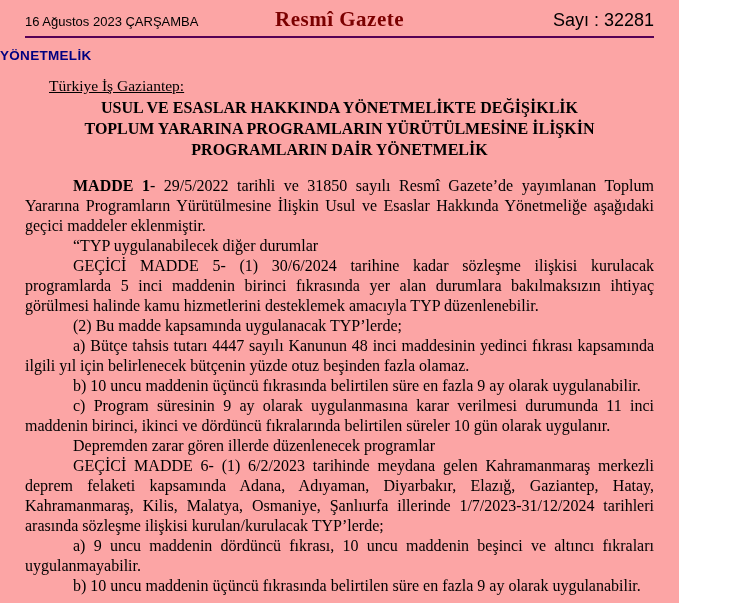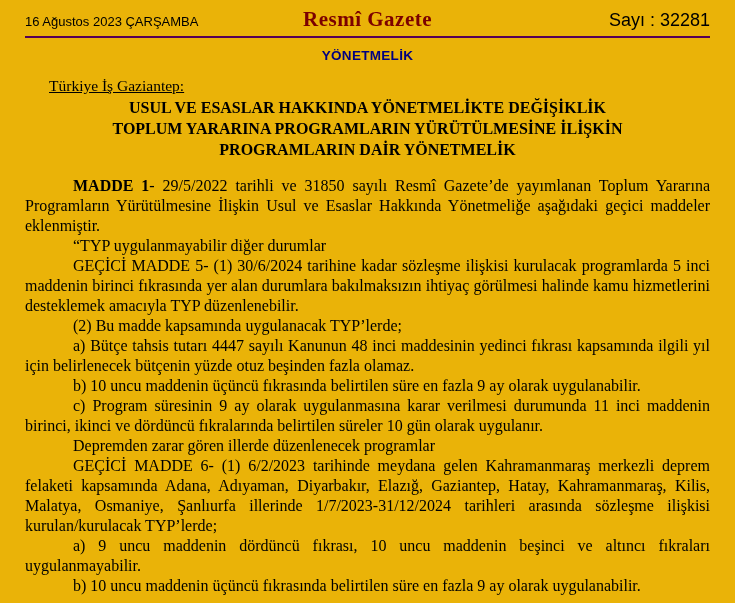--- a/index.html
+++ b/index.html
@@ -1,21 +1,21 @@
 <!DOCTYPE html>
 <html lang="tr"><head>
 <meta charset="utf-8">
 <style>
   * { margin: 0; padding: 0; box-sizing: border-box; }
   html, body { background: #ffffff; }
   .page {
     position: relative;
-    width: 735px;
+    width: 679px;
     height: 603px;
-    background: #eab308;
+    background: #fca5a5;
     overflow: hidden;
     font-family: "Liberation Serif", "DejaVu Serif", serif;
     color: #000000;
   }
   .header {
     display: grid;
     grid-template-columns: 1fr auto 1fr;
     align-items: baseline;
     padding: 7px 25px 0 25px;
   }
@@ -39,21 +39,20 @@
     font-size: 18px;
     justify-self: end;
     white-space: nowrap;
   }
   .rule {
     margin: 4px 25px 0 25px;
     border-bottom: 2px solid #550055;
   }
   .section-heading {
     margin-top: 10px;
-    text-align: center;
     font-family: "Liberation Sans", "DejaVu Sans", sans-serif;
     font-size: 13.5px;
     font-weight: bold;
     color: #000080;
     letter-spacing: 0.3px;
   }
   .content {
     padding: 0 25px;
   }
   .source-line {
@@ -99,21 +98,21 @@
 
     <div class="reg-title">
       <div>USUL VE ESASLAR HAKKINDA YÖNETMELİKTE DEĞİŞİKLİK</div>
       <div>TOPLUM YARARINA PROGRAMLARIN YÜRÜTÜLMESİNE İLİŞKİN</div>
       <div>PROGRAMLARIN DAİR YÖNETMELİK</div>
     </div>
 
     <div class="body-text">
   <p><b class="para-bold">MADDE 1</b><span class="para-text">- 29/5/2022 tarihli ve 31850 sayılı Resmî Gazete’de yayımlanan Toplum Yararına Programların Yürütülmesine İlişkin Usul ve Esaslar Hakkında Yönetmeliğe aşağıdaki geçici maddeler eklenmiştir.</span></p>
 
-  <p><b class="para-bold"></b><span class="para-text">“TYP uygulanmayabilir diğer durumlar</span></p>
+  <p><b class="para-bold"></b><span class="para-text">“TYP uygulanabilecek diğer durumlar</span></p>
 
   <p><b class="para-bold"></b><span class="para-text">GEÇİCİ MADDE 5- (1) 30/6/2024 tarihine kadar sözleşme ilişkisi kurulacak programlarda 5 inci maddenin birinci fıkrasında yer alan durumlara bakılmaksızın ihtiyaç görülmesi halinde kamu hizmetlerini desteklemek amacıyla TYP düzenlenebilir.</span></p>
 
   <p><b class="para-bold"></b><span class="para-text">(2) Bu madde kapsamında uygulanacak TYP’lerde;</span></p>
 
   <p><b class="para-bold"></b><span class="para-text">a) Bütçe tahsis tutarı 4447 sayılı Kanunun 48 inci maddesinin yedinci fıkrası kapsamında ilgili yıl için belirlenecek bütçenin yüzde otuz beşinden fazla olamaz.</span></p>
 
   <p><b class="para-bold"></b><span class="para-text">b) 10 uncu maddenin üçüncü fıkrasında belirtilen süre en fazla 9 ay olarak uygulanabilir.</span></p>
 
   <p><b class="para-bold"></b><span class="para-text">c) Program süresinin 9 ay olarak uygulanmasına karar verilmesi durumunda 11 inci maddenin birinci, ikinci ve dördüncü fıkralarında belirtilen süreler 10 gün olarak uygulanır.</span></p>

